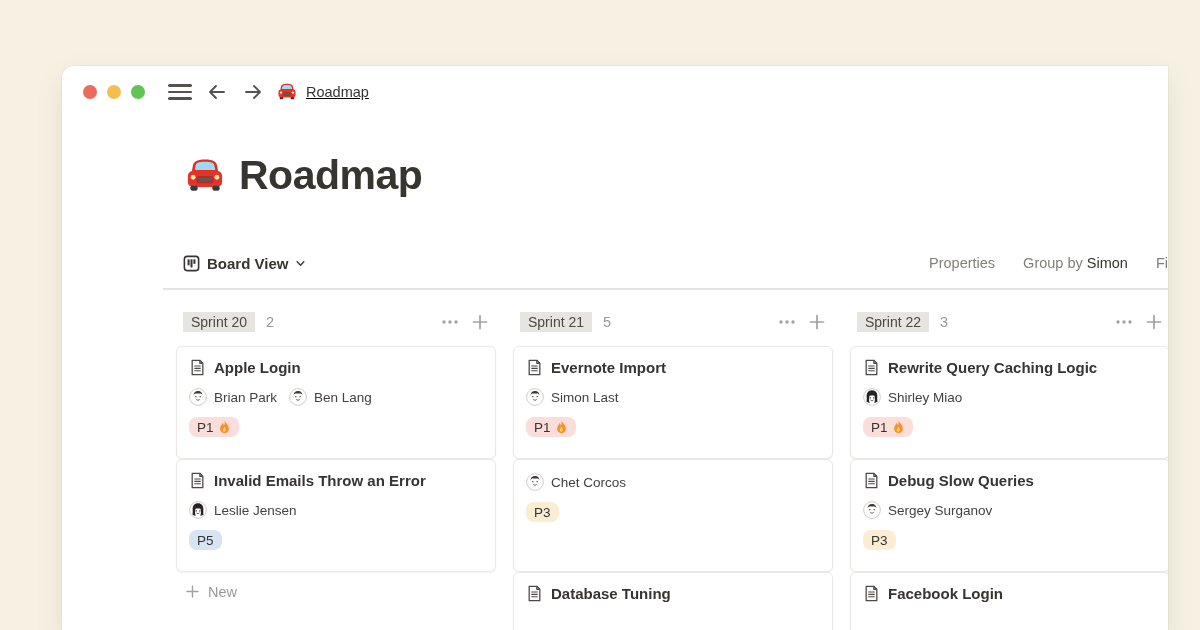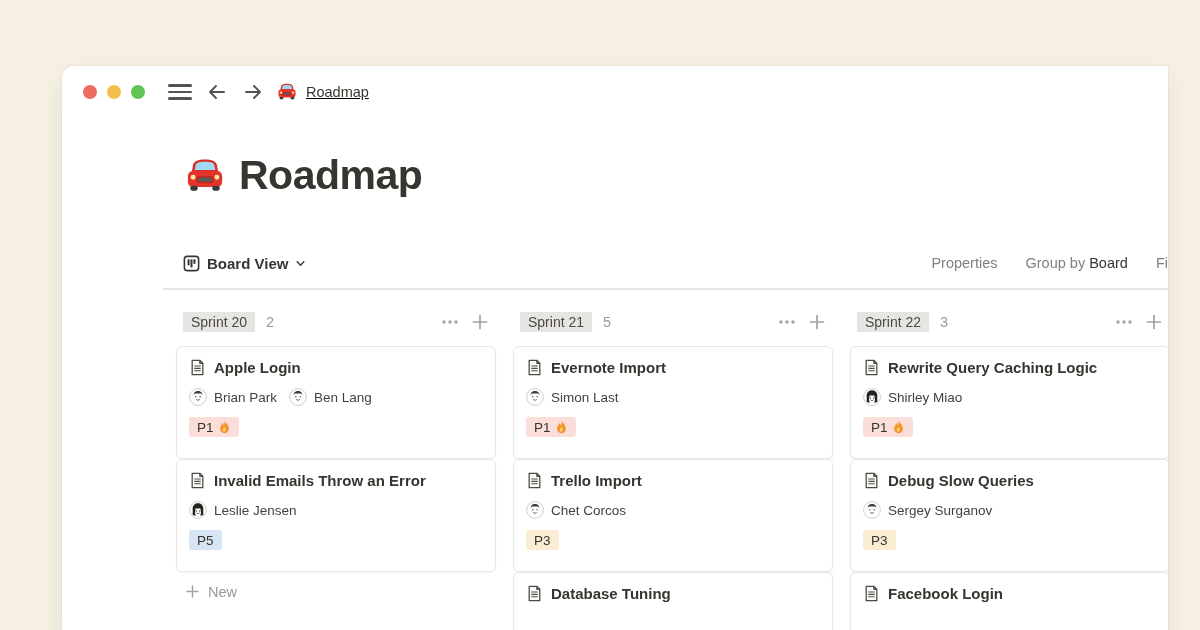--- a/index.html
+++ b/index.html
@@ -59,21 +59,21 @@
   }
   .card-title-row { display:flex; align-items:center; gap:8px; margin-bottom:11px; }
   .card-title-row .icon { width:17px; height:17px; flex:0 0 17px; }
   .card-title { font-size:15px; font-weight:600; color:#37352F; white-space:nowrap; }
   .assignees { display:flex; align-items:center; gap:12px; margin-bottom:10px; min-height:20px; }
   .assignee { display:flex; align-items:center; gap:7px; }
   .assignee .icon { width:18px; height:18px; }
   .assignee-name { font-size:13.5px; color:#45423D; white-space:nowrap; }
   .badges { display:flex; gap:6px; }
   .badge { display:inline-flex; align-items:center; gap:4px; font-size:13.5px; color:#37352F;
-           padding:2.5px 8px; border-radius:3px; }
+           padding:2.5px 8px; border-radius:8px; }
   .badge .icon { width:13px; height:14px; }
 
   .new-row { display:flex; align-items:center; gap:7px; padding:9px 8px; margin-top:2px; cursor:pointer; }
   .new-row .icon { width:17px; height:17px; }
   .new-label { font-size:14.5px; color:#9B9894; }
 
   svg { display:block; width:100%; height:100%; }
 </style>
 </head>
 <body>
@@ -144,21 +144,21 @@
       </span>
       <span class="vb-label">Board View</span>
       <span class="icon" style="width:11px;height:11px">
         <svg viewBox="0 0 10 10" fill="none" stroke="#45423D" stroke-width="1.4" stroke-linecap="round" stroke-linejoin="round">
             <path d="M2 3.4 L5 6.6 L8 3.4"></path>
           </svg>
       </span>
     </span>
     <span class="toolbar-right">
       <span class="tb-item">Properties</span>
-      <span class="tb-item tb-groupby"><span>Group by</span> <span class="gb-value">Board</span></span>
+      <span class="tb-item tb-groupby"><span>Group by</span> <span class="gb-value">Simon</span></span>
       <span class="tb-item">Fi</span>
     </span>
   </div>
 
   <div class="divider"></div>
 
   <div class="board" id="board">
       <div class="column">
         <div class="col-header">
           <span class="pill">Sprint 20</span>
@@ -320,30 +320,20 @@
                 <span class="icon">
                   <svg viewBox="0 0 14 16">
                     <path d="M7 .6 C7.6 3 10.6 4.6 11.6 7.6 C12.9 11.6 10.5 15 7 15 C3.5 15 1.1 11.8 2.4 7.8 C3.1 5.8 4.5 4.8 5 3 C5.8 4.2 6.2 5 6 6.6 C7.6 5.6 7.2 2.6 7 .6 Z" fill="#F6912C"></path>
                     <path d="M7 7.6 C8.2 9.3 8.7 10.6 8.1 12.2 C7.6 13.7 5.8 13.9 5.2 12.5 C4.6 11.1 5.6 9.5 7 7.6 Z" fill="#FCD664"></path>
                   </svg>
                 </span>
               </span>
             </div>
           </div>
           <div class="card">
-            <div class="card-title-row">
-              <span class="icon">
-                <svg viewBox="0 0 16 16">
-                  <path d="M3 1.2 h7.2 L13 4 v10.8 H3 Z" fill="#FBFBFA" stroke="#4D4A45" stroke-width="1.2" stroke-linejoin="round"></path>
-                  <path d="M10.2 1.2 V4 H13" fill="none" stroke="#4D4A45" stroke-width="1.2" stroke-linejoin="round"></path>
-                  <path d="M5 6.6 h6 M5 8.8 h6 M5 11 h6" stroke="#4D4A45" stroke-width="1"></path>
-                </svg>
-              </span>
-              <span class="card-title">Trello Import</span>
-            </div>
             <div class="assignees">
               <span class="assignee">
                 <span class="icon">
                   <svg viewBox="0 0 20 20">
                     <circle cx="10" cy="10" r="9.3" fill="#FFFFFF" stroke="#C9C7C3" stroke-width="1"></circle>
                     <path d="M10 3.2 C6.8 3.2 4.9 5.4 5.2 8.4 C5.5 6.9 6.4 6.2 7.8 6.2 L12.2 6.2 C13.6 6.2 14.5 6.9 14.8 8.4 C15.1 5.4 13.2 3.2 10 3.2 Z" fill="#3E3A36"></path>
                     <circle cx="7.6" cy="9.6" r=".8" fill="#3E3A36"></circle>
                     <circle cx="12.4" cy="9.6" r=".8" fill="#3E3A36"></circle>
                     <path d="M8.4 13 C9.4 13.8 10.6 13.8 11.6 13" fill="none" stroke="#3E3A36" stroke-width=".9" stroke-linecap="round"></path>
                   </svg>

